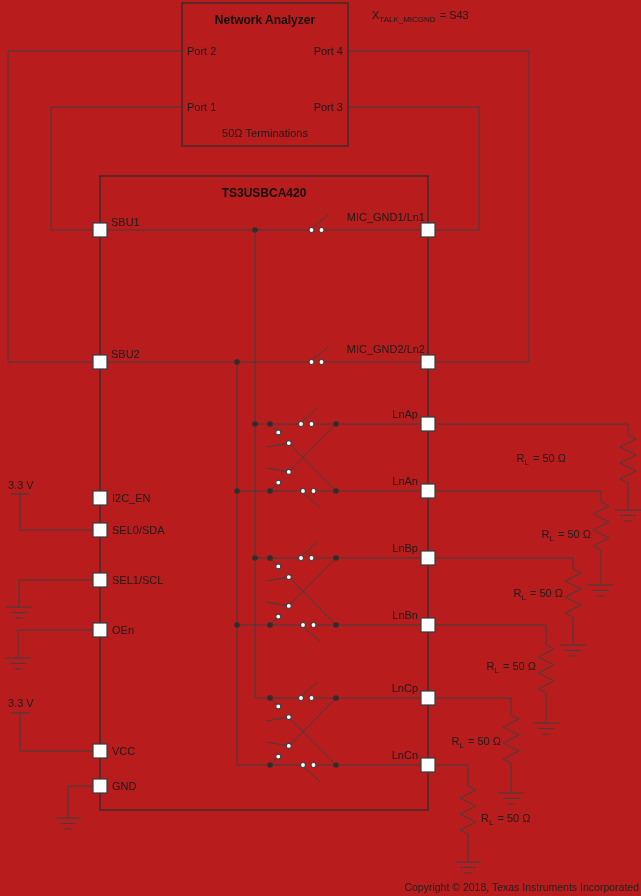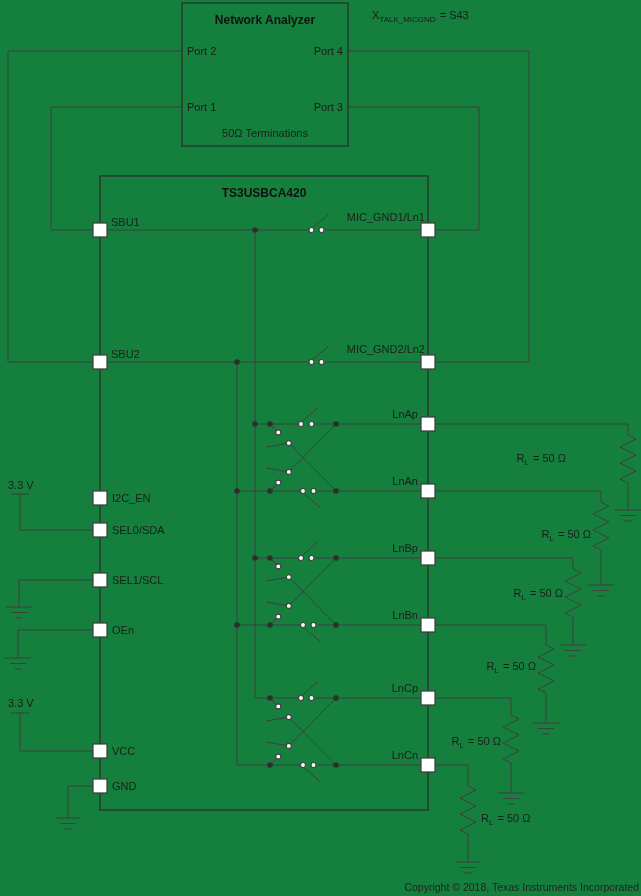--- a/index.html
+++ b/index.html
@@ -1,16 +1,16 @@
 <!DOCTYPE html>
 <html><head>
 <meta charset="utf-8">
 <style>
   html,body{margin:0;padding:0;background:#fff;}
-  .canvas{position:relative;width:641px;height:896px;background:#15803d;overflow:hidden;}
+  .canvas{position:relative;width:641px;height:896px;background:#b91c1c;overflow:hidden;}
   svg{display:block;}
   .w{fill:none;stroke:#3f3f3f;stroke-width:1;}
   .bx{fill:none;stroke:#2e2e2e;stroke-width:1.3;}
   .pin{fill:#fff;stroke:#3a3a3a;stroke-width:1.2;}
   .dot{fill:#2e2e2e;stroke:none;}
   .sc{fill:#fff;stroke:#3f3f3f;stroke-width:1.1;}
   .gl{fill:none;stroke:#3f3f3f;stroke-width:1.2;}
   .t{font:11px "Liberation Sans",sans-serif;fill:#1c1c1c;}
   .tb{font:bold 12px "Liberation Sans",sans-serif;fill:#111;}
   .sub{font-size:8px;}

